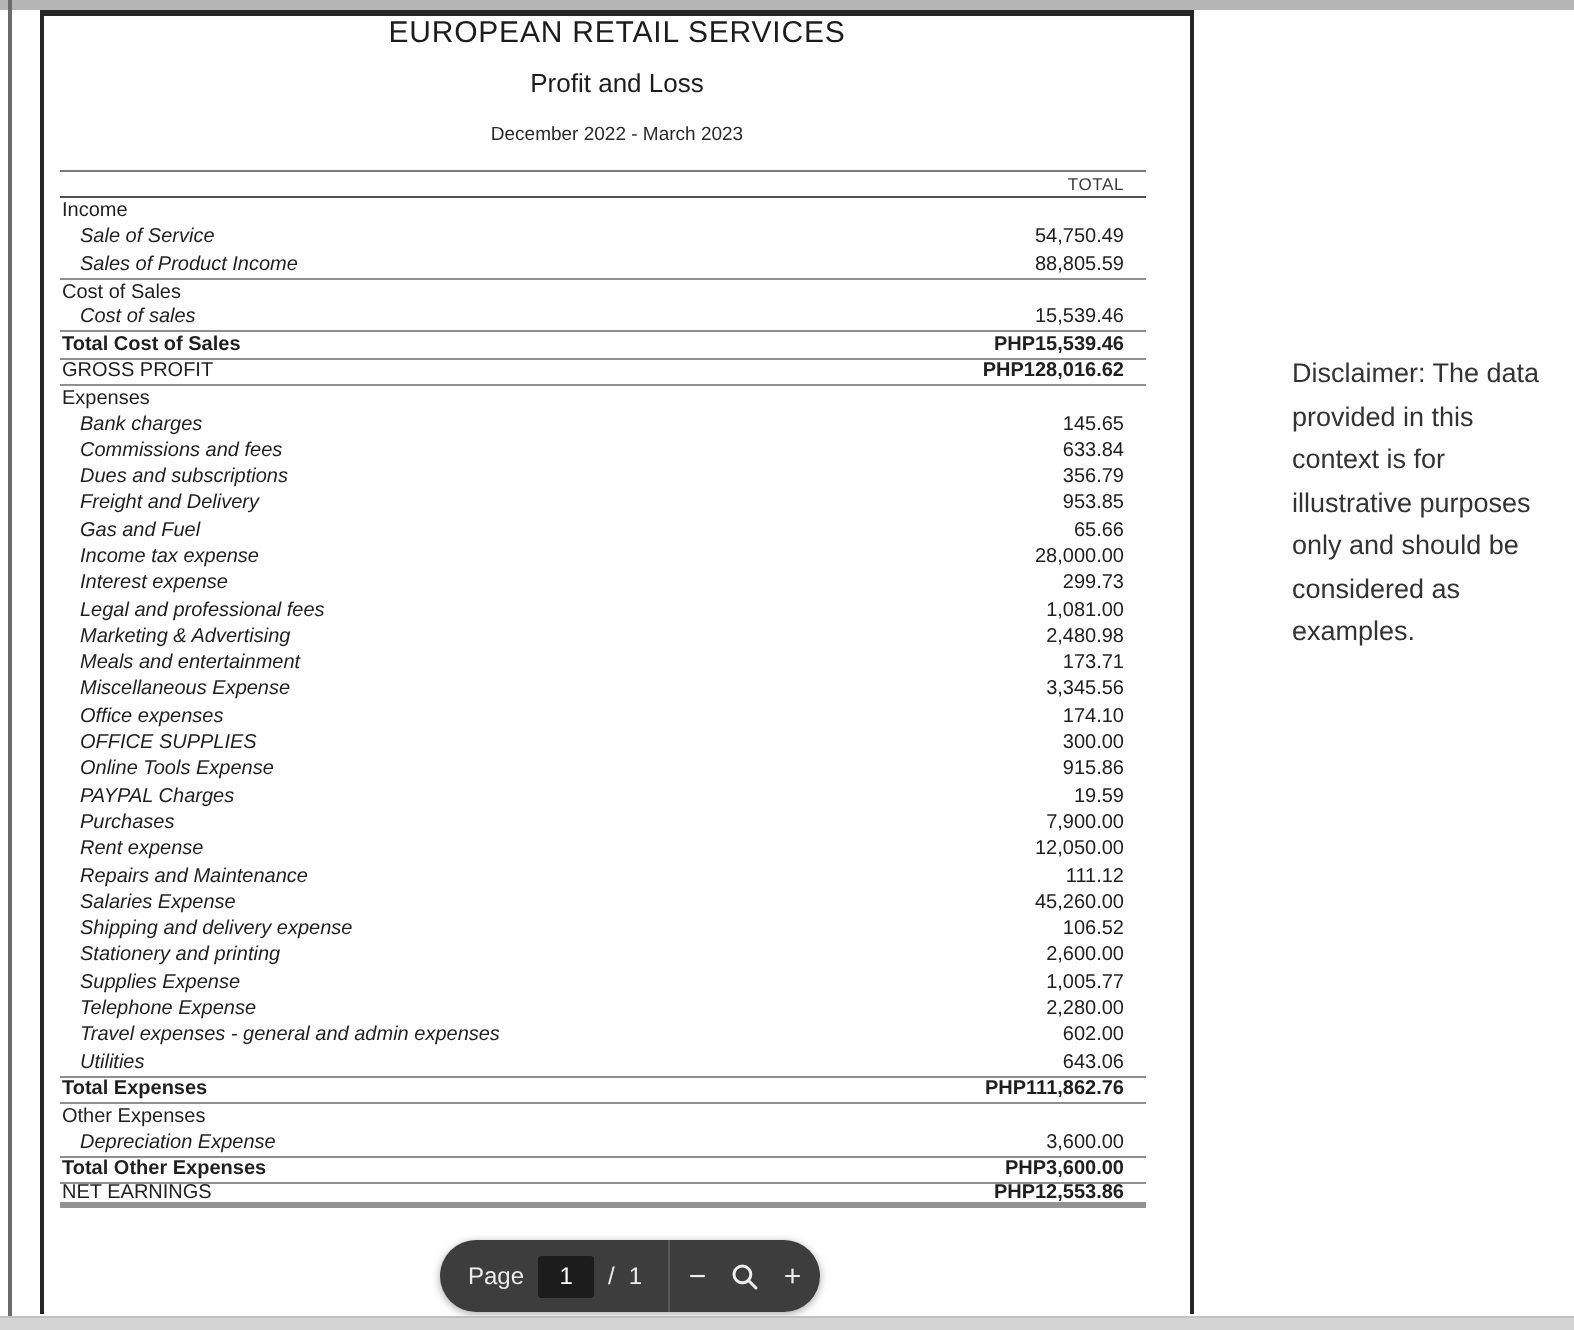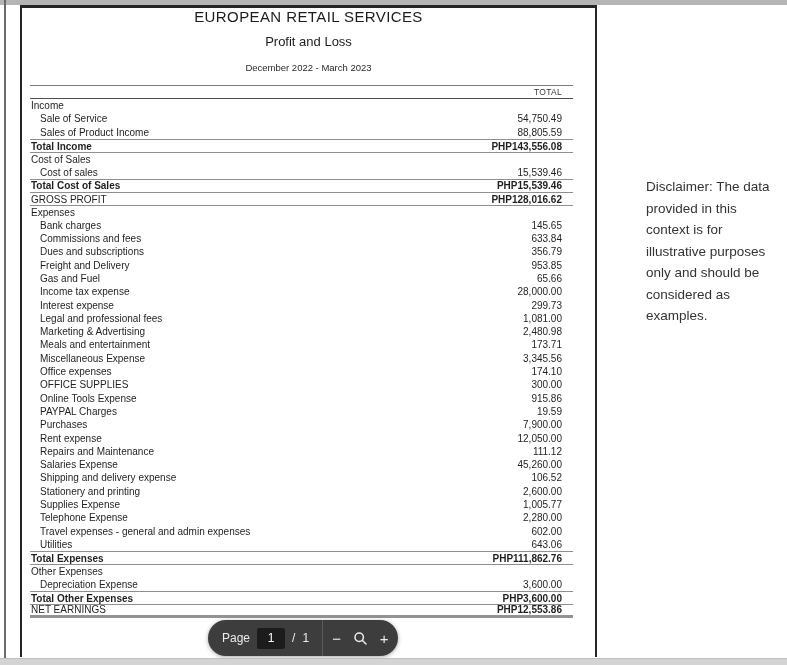--- a/index.html
+++ b/index.html
@@ -46,32 +46,32 @@
     font-size: 8.5px; color: #3a3a3a; letter-spacing: 0.3px;
   }
   .row {
     display: flex; justify-content: space-between; align-items: center;
     height: 13.3px; box-sizing: border-box;
     font-size: 10px; color: #1f1f1f;
   }
   .row.line-above { border-top: 1px solid #8f8f8f; }
   .row.double-bottom { border-bottom: 3px solid #939393; }
   .row .lbl { padding-left: 1px; white-space: nowrap; }
-  .row.item .lbl { padding-left: 10px; }
+  .row.item .lbl { padding-left: 10px; font-style: italic; }
   .row .val { padding-right: 11px; white-space: nowrap; }
   .row.total .lbl, .row.total .val { font-weight: bold; }
   .row.grand .val { font-weight: bold; }
 
   .disclaimer {
     position: absolute; left: 646px; top: 176px; width: 135px;
     font-size: 13.5px; line-height: 21.5px; color: #333333;
   }
 
   .toolbar {
-    position: absolute; left: 208px; top: 620px; width: 190px; height: 36px;
+    position: absolute; left: 220px; top: 620px; width: 190px; height: 36px;
     background: #3d3d3d; border-radius: 18px;
     display: flex; align-items: center;
     box-shadow: 0 1px 4px rgba(0,0,0,0.35);
     overflow: hidden;
   }
   .tb-left {
     display: flex; align-items: center;
     width: 114px; padding-left: 14px; box-sizing: border-box; gap: 7px;
   }
   .tb-label { font-size: 12px; color: #ececec; }
@@ -116,24 +116,20 @@
           <span class="lbl">Income</span>
           <span class="val"></span>
         </div>
         <div class="row item">
           <span class="lbl">Sale of Service</span>
           <span class="val">54,750.49</span>
         </div>
         <div class="row item">
           <span class="lbl">Sales of Product Income</span>
           <span class="val">88,805.59</span>
-        </div>
-        <div class="row total line-above">
-          <span class="lbl">Total Income</span>
-          <span class="val">PHP143,556.08</span>
         </div>
         <div class="row section line-above">
           <span class="lbl">Cost of Sales</span>
           <span class="val"></span>
         </div>
         <div class="row item">
           <span class="lbl">Cost of sales</span>
           <span class="val">15,539.46</span>
         </div>
         <div class="row total line-above">

